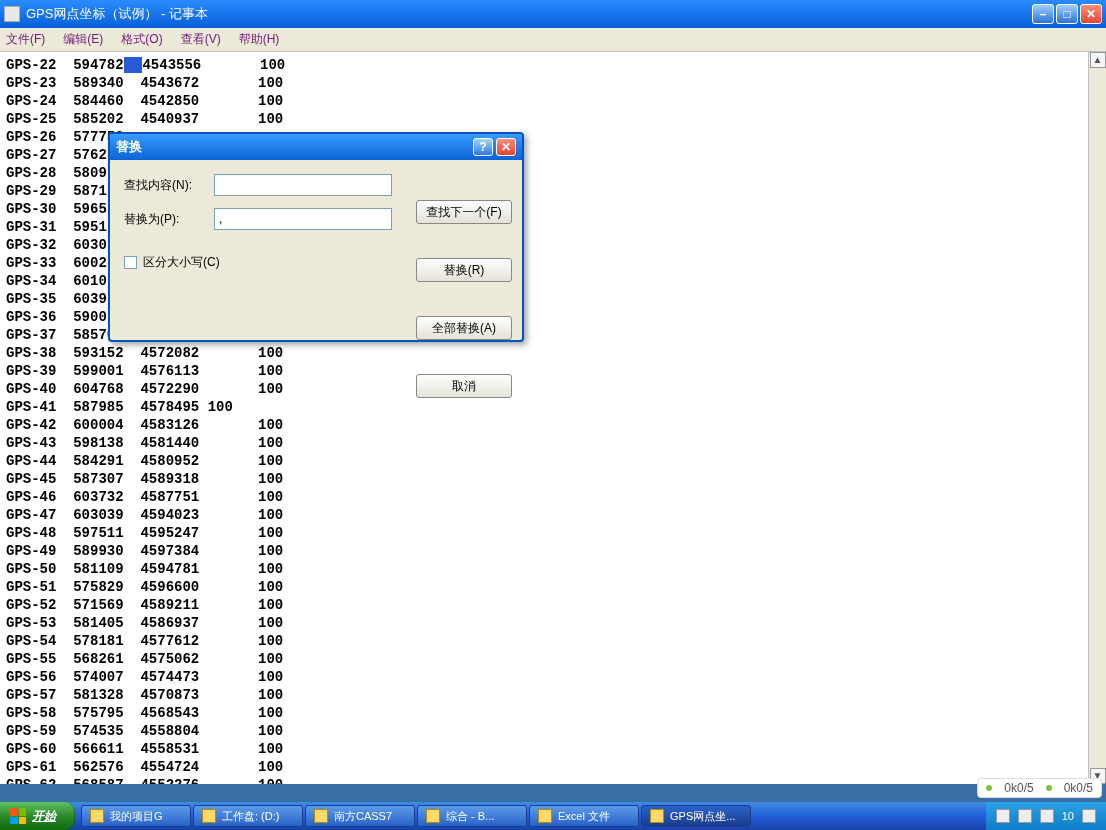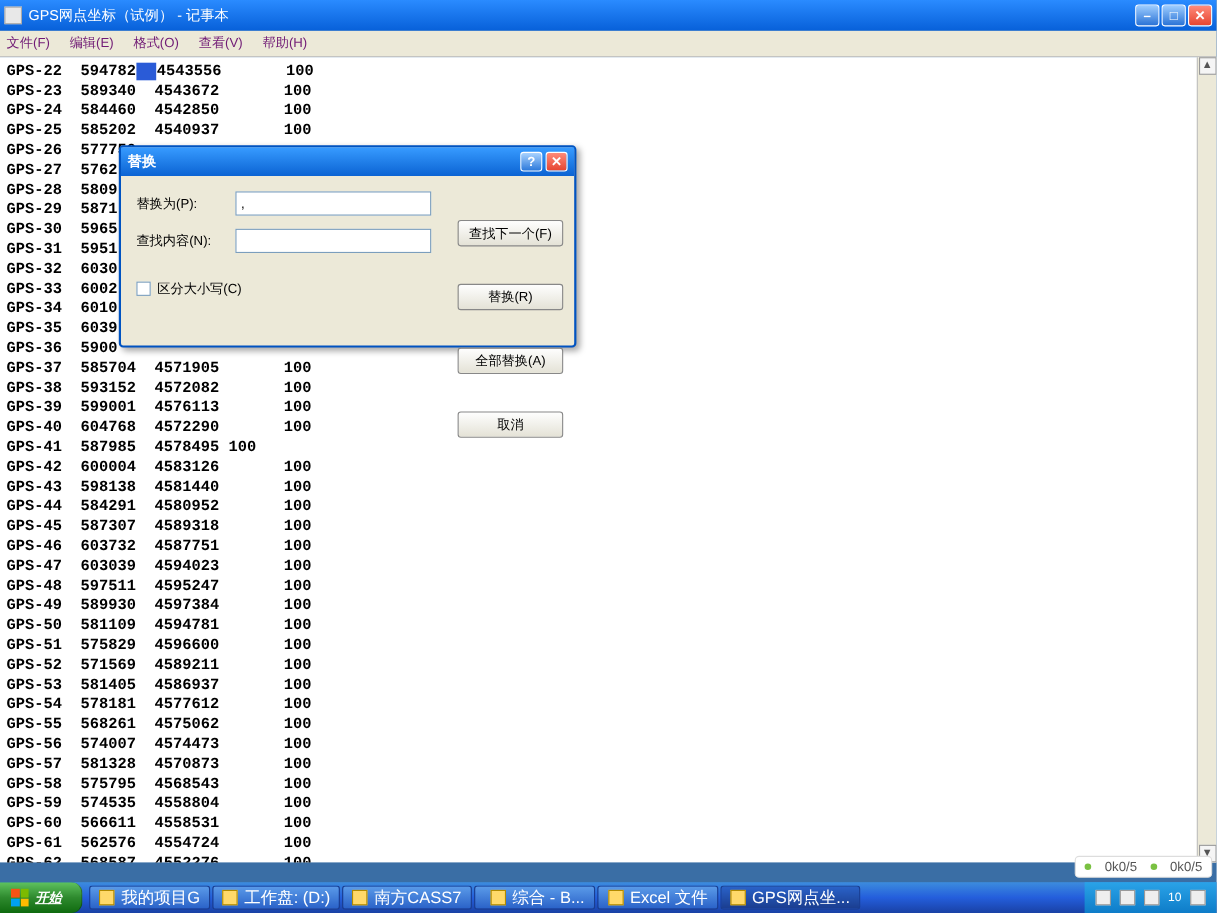--- a/index.html
+++ b/index.html
@@ -67,21 +67,21 @@
   position:absolute; right:4px; bottom:32px;
   display:flex; gap:12px; align-items:center; font-size:12px; color:#555;
   background:#fff; padding:2px 8px; border:1px solid #ddd; border-radius:4px;
 }
 .status-right .dot { width:6px;height:6px;border-radius:50%;background:#7ac142; display:inline-block;}
 
 
 .dialog {
   position: absolute;
   left: 108px; top: 132px;
-  width: 416px; height: 184px;
+  width: 416px; height: 210px;
   background: #ece9d8;
   border: 2px solid #0053c1;
   border-radius: 4px;
   box-shadow: 3px 3px 6px rgba(0,0,0,.35);
 }
 .dialog .dlg-title {
   height: 26px;
   background: linear-gradient(to bottom,#379bff,#0b63d3);
   display:flex; align-items:center; color:#fff; padding:0 6px;
   font-size:13px; font-weight:bold;
@@ -128,21 +128,21 @@
 .start-btn .win-logo div:nth-child(1){background:#f65314;}
 .start-btn .win-logo div:nth-child(2){background:#7cbb00;}
 .start-btn .win-logo div:nth-child(3){background:#00a1f1;}
 .start-btn .win-logo div:nth-child(4){background:#ffbb00;}
 .task-btns { display:flex; gap:2px; margin-left:6px; flex:1; overflow:hidden;}
 .task-btn {
   height:22px; min-width:110px; padding:0 8px;
   background: linear-gradient(#5a9ae8,#2a62c8);
   border:1px solid #1a3d8f; border-radius:3px;
   display:flex;align-items:center;gap:6px; cursor:default;
-  white-space:nowrap; font-size:15px;justify-content:flex-end;
+  white-space:nowrap; font-size:11px;
 }
 .task-btn.active { background: linear-gradient(#2a62c8,#1a3d8f); }
 .task-btn .ico { width:14px;height:14px;background:#ffd96a;border:1px solid #b28a00;}
 .tray {
   height:28px; padding:0 10px;
   background: linear-gradient(#2aa3e8,#0e7cc8);
   display:flex;align-items:center;gap:8px; font-size:11px;
 }
 .tray .tray-ico { width:14px;height:14px;background:#eee;border:1px solid #999;}
 </style>
@@ -184,26 +184,26 @@
 
 <div class="dialog">
   <div class="dlg-title">
     <span>替换</span>
     <span class="spacer"></span>
     <div class="help-btn">?</div>
     <div class="close-btn">✕</div>
   </div>
   <div class="dialog-body">
     <div class="dlg-row">
+      <label>查找内容(N):</label>
+      <input type="text" value="" style="">
+    </div>
+    <div class="dlg-row">
       <label>替换为(P):</label>
       <input type="text" value="," style="">
-    </div>
-    <div class="dlg-row">
-      <label>查找内容(N):</label>
-      <input type="text" value="" style="">
     </div>
     <div class="dlg-checkbox">
       <span class="box"></span>
       <span>区分大小写(C)</span>
     </div>
     <div class="dlg-buttons">
       <button>查找下一个(F)</button>
       <button>替换(R)</button>
       <button>全部替换(A)</button>
       <button>取消</button>

